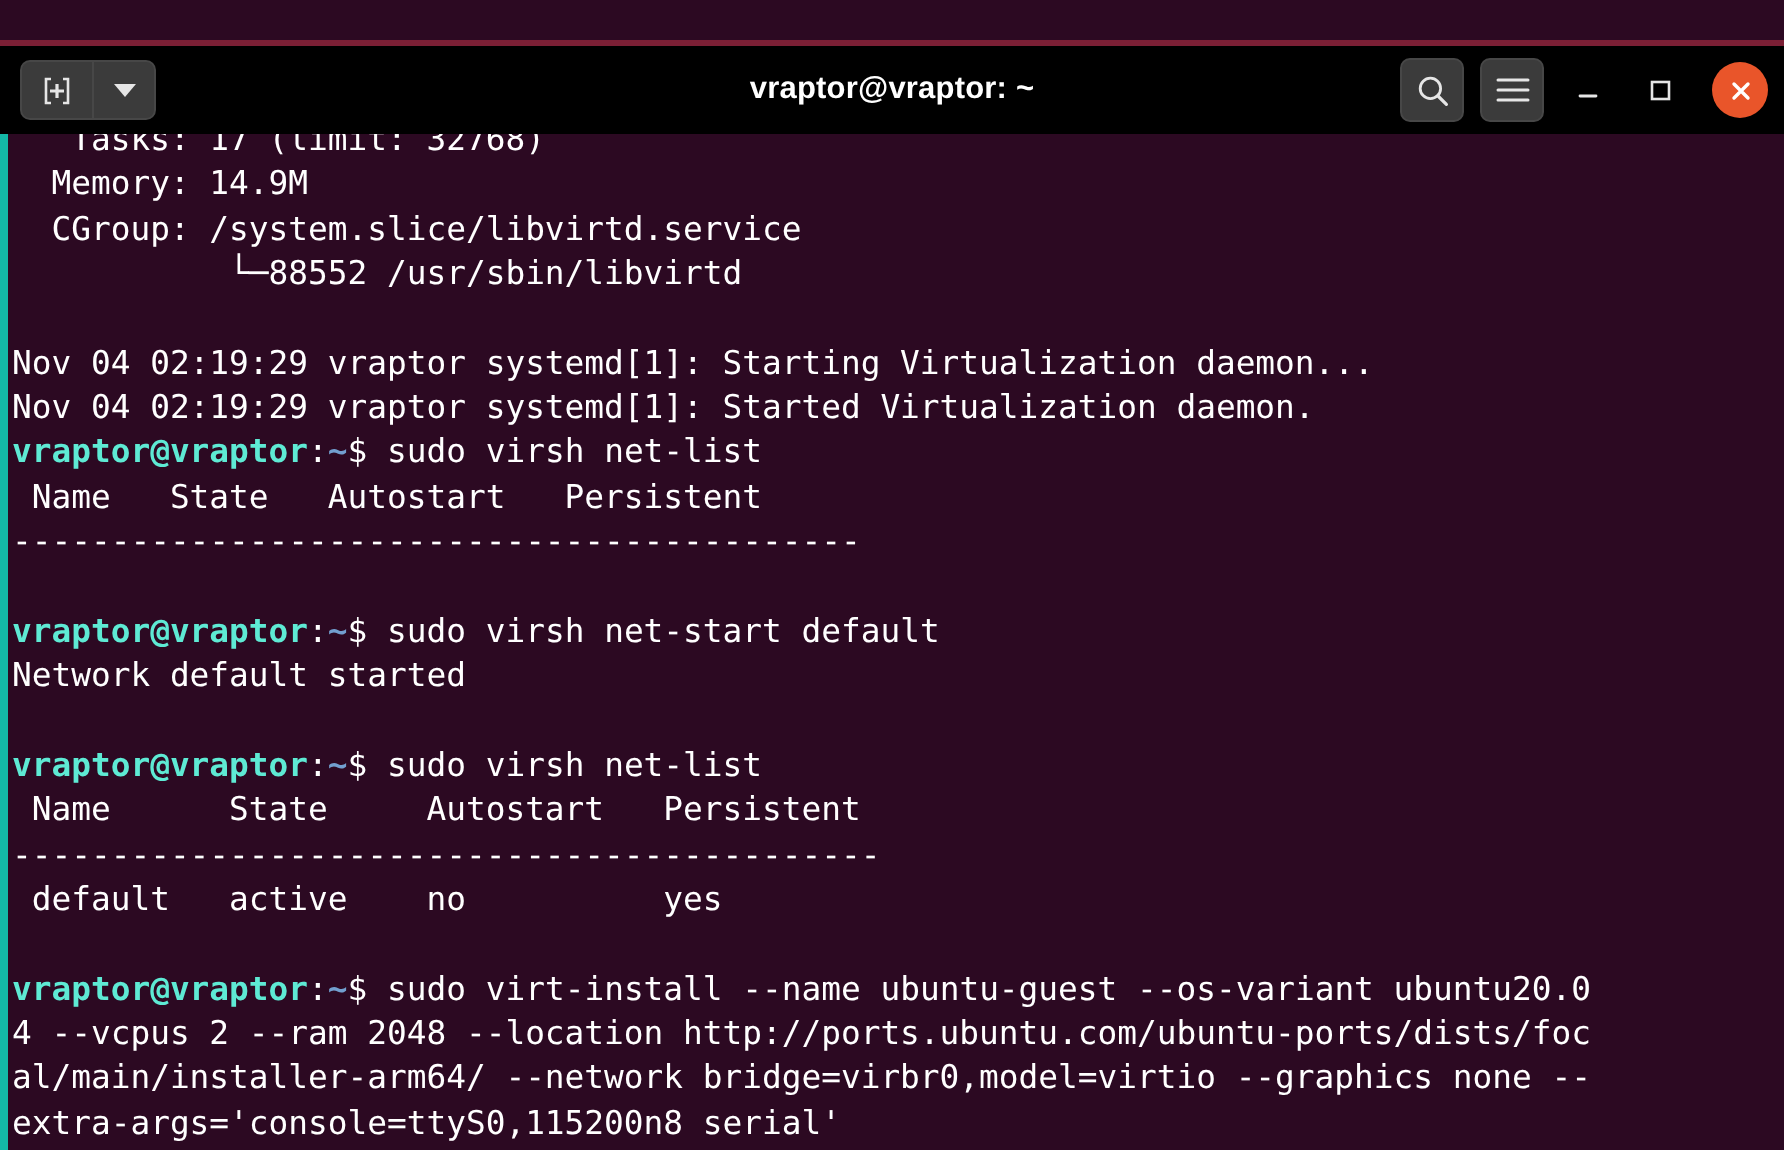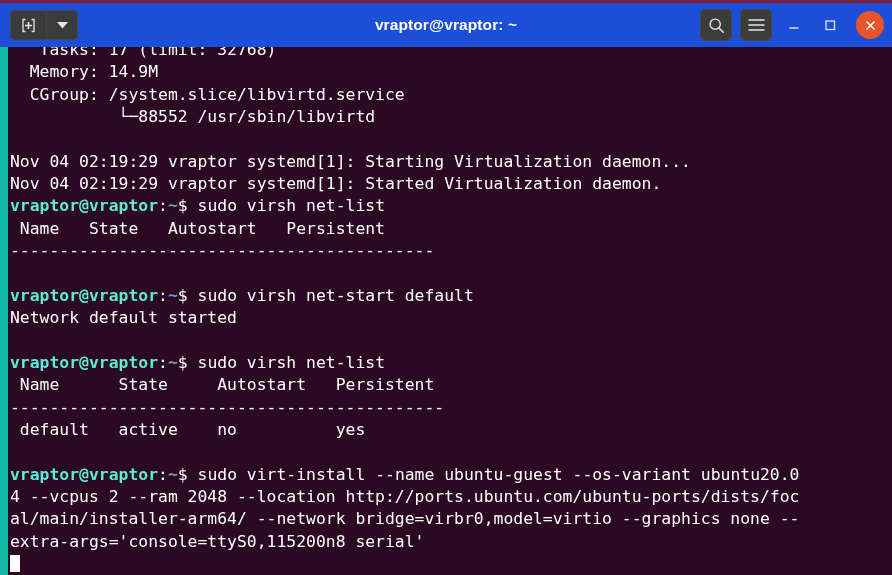--- a/index.html
+++ b/index.html
@@ -11,26 +11,27 @@
   }
   .window {
     width:892px; height:575px;
     position:relative;
     display:flex; flex-direction:column;
     background:#2c0922;
   }
   
   .titlebar {
     height:47px; flex:0 0 47px;
-    background:#1d4ed8;
+    background:#000000;
     border-top:3px solid #7b1f35;
     display:flex; align-items:center;
     position:relative;
     padding:0 8px 0 10px;
     font-family:"Liberation Sans",sans-serif;
+    margin-top:20px;
   }
   .tb-left { display:flex; align-items:center; gap:0; z-index:2; }
   .tb-btn {
     background:#3b3b3b;
     border:1px solid #474747;
     height:30px; min-width:32px;
     display:flex; align-items:center; justify-content:center;
     color:#e6e6e6;
   }
   .tb-btn.newtab { border-radius:5px 0 0 5px; width:36px; border-right:none; }
@@ -52,21 +53,21 @@
   .wbtn {
     width:28px; height:28px; border-radius:50%;
     display:flex; align-items:center; justify-content:center;
     color:#e8e8e8;
   }
   .wbtn.close { background:#e9552a; color:#fff; margin-left:4px; }
   
   .term-wrap {
     flex:1 1 auto; position:relative;
     background:#2c0922;
-    border-left:8px solid #14b8a6;
+    border-left:4px solid #14b8a6;
     overflow:hidden;
   }
   .screen {
     position:absolute; left:0; top:-8px; right:0; bottom:0;
     padding:0 0 0 2px;
     color:#ffffff;
     font-family:"DejaVu Sans Mono","Liberation Mono",monospace;
     font-size:16.4px;
     line-height:22.35px;
     white-space:pre;

